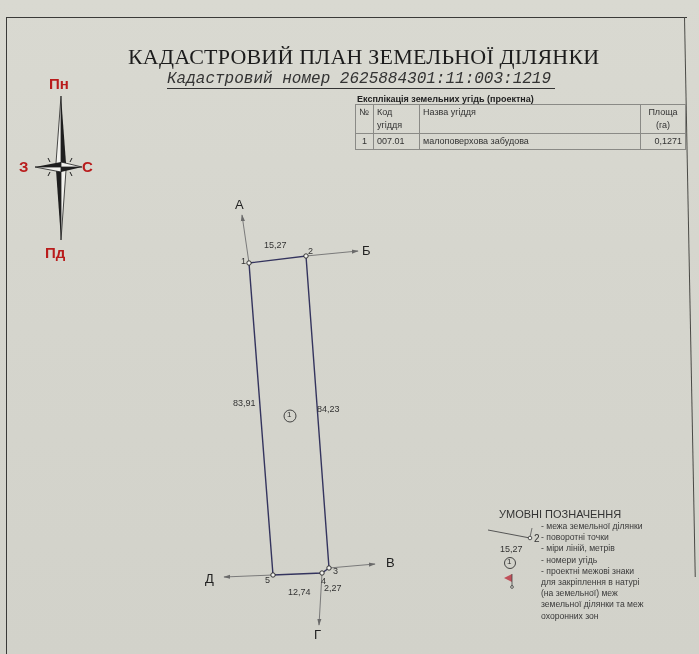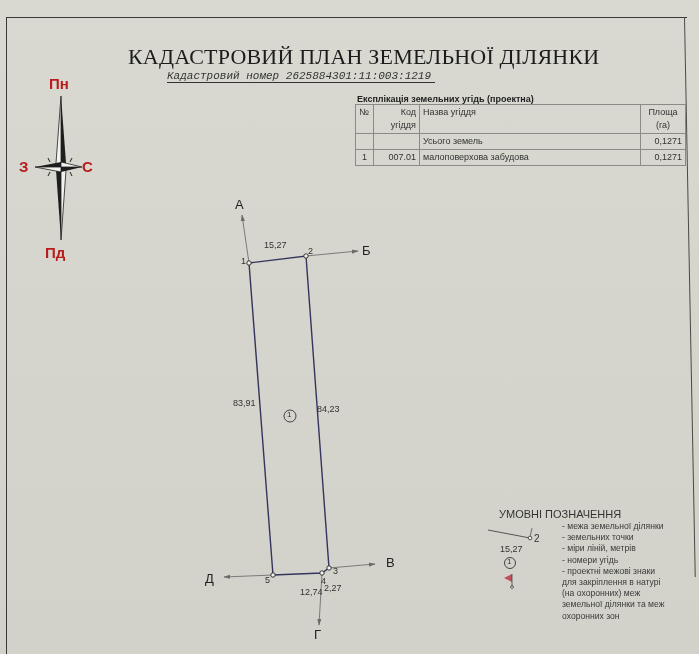--- a/index.html
+++ b/index.html
@@ -24,56 +24,56 @@
     }
     .title {
       position: absolute; left: 128px; top: 44px;
       font-family: "Liberation Serif", serif;
       font-size: 22px; letter-spacing: 0.2px; color: #1c1c1c;
       white-space: nowrap;
     }
     .cad-number {
       position: absolute; left: 167px; top: 70px;
       font-family: "Liberation Mono", monospace; font-style: italic;
-      font-size: 11px; color: #333; border-bottom: 1px solid #333;
+      font-size: 16px; color: #333; border-bottom: 1px solid #333;
       padding-right: 4px; white-space: nowrap;
     }
     .table-caption {
       position: absolute; left: 357px; top: 94px;
       font-size: 9px; font-weight: bold; color: #222; white-space: nowrap;
     }
     table.expl {
       position: absolute; left: 355px; top: 104px;
       border-collapse: collapse; font-size: 9px; color: #333;
     }
     table.expl td {
       border: 1px solid #8a8a86; padding: 1px 3px; vertical-align: top;
       line-height: 13px;
     }
     .c-num { width: 11px; }
-    .c-code { width: 39px; text-align: right; }
+    .c-code { width: 39px; }
     .c-name { width: 214px; }
     .c-area { width: 38px; text-align: right; }
     .hdr-area { text-align: center !important; }
     .compass-label {
       position: absolute; font-weight: bold; font-size: 15px; color: #b91c1c;
     }
     .plan-label {
       position: absolute; font-size: 13px; color: #222;
     }
     .small-label {
       position: absolute; font-size: 9px; color: #333;
     }
     .legend-title {
       position: absolute; left: 499px; top: 508px; font-size: 11px; color: #333; white-space: nowrap;
     }
     .legend-items {
       position: absolute; left: 541px; top: 521px; font-size: 8.6px; color: #3a3a3a; line-height: 11.2px;
     }
-    .legend-items div { white-space: nowrap; margin-left: 21px; }
+    .legend-items div { white-space: nowrap; }
     svg.overlay { position: absolute; left: 0; top: 0; }
   </style>
 </head>
 <body>
 
 <div class="paper"></div>
 <div class="frame"></div>
 <div class="frame-right"></div>
 
 <div class="title">КАДАСТРОВИЙ ПЛАН ЗЕМЕЛЬНОЇ ДІЛЯНКИ</div>
@@ -110,26 +110,20 @@
       <div>Код</div>
       <div>угіддя</div>
     </td>
     <td class="c-name">Назва угіддя</td>
     <td class="c-area hdr-area">
       <div>Площа</div>
       <div>(га)</div>
     </td>
   </tr>
   <tr>
-    <td class="c-num"></td>
-    <td class="c-code"></td>
-    <td class="c-name">Усього земель</td>
-    <td class="c-area">0,1271</td>
-  </tr>
-  <tr>
     <td class="c-num" style="text-align:center">1</td>
     <td class="c-code">007.01</td>
     <td class="c-name">малоповерхова забудова</td>
     <td class="c-area">0,1271</td>
   </tr>
 </tbody>
   </table>
 
 <svg class="overlay" width="699" height="654">
   <defs>
@@ -163,40 +157,40 @@
 
 <div class="small-label" style="left:241px;top:256px;">1</div>
 <div class="small-label" style="left:308px;top:246px;">2</div>
 <div class="small-label" style="left:333px;top:566px;">3</div>
 <div class="small-label" style="left:321px;top:576px;">4</div>
 <div class="small-label" style="left:265px;top:575px;">5</div>
 
 <div class="small-label" style="left:264px;top:240px;">15,27</div>
 <div class="small-label" style="left:317px;top:404px;">84,23</div>
 <div class="small-label" style="left:324px;top:583px;">2,27</div>
-<div class="small-label" style="left:300px;top:587px;text-align:center;">12,74</div>
+<div class="small-label" style="left:288px;top:587px;text-align:center;">12,74</div>
 <div class="small-label" style="left:233px;top:398px;">83,91</div>
 <div class="small-label" style="left:287px;top:410px;font-size:8px;">1</div>
 
 <div class="legend-title">УМОВНІ ПОЗНАЧЕННЯ</div>
 <svg class="overlay" width="699" height="654">
   <line x1="488" y1="530" x2="530" y2="538" stroke="#555" stroke-width="1"></line>
   <line x1="532" y1="528" x2="530" y2="537" stroke="#555" stroke-width="0.8"></line>
   <circle cx="530" cy="538" r="1.8" fill="#f2f2ee" stroke="#333" stroke-width="0.8"></circle>
   <circle cx="510" cy="563" r="5.5" fill="none" stroke="#333" stroke-width="0.9"></circle>
   <polygon points="504,578 512,574 512,582" fill="#c0505a"></polygon>
   <line x1="512" y1="574" x2="512" y2="586" stroke="#444" stroke-width="0.8"></line>
   <circle cx="512" cy="587" r="1.4" fill="none" stroke="#333" stroke-width="0.7"></circle>
 </svg>
 <div class="small-label" style="left:534px;top:533px;font-size:10px;">2</div>
 <div class="small-label" style="left:500px;top:544px;">15,27</div>
 <div class="small-label" style="left:507px;top:557px;font-size:8px;">1</div>
 <div class="legend-items">
   <div>- межа земельної ділянки</div>
-  <div>- земельних точки</div>
+  <div>- поворотні точки</div>
   <div>- міри ліній, метрів</div>
   <div>- номери угідь</div>
   <div>- проектні межові знаки</div>
   <div>для закріплення в натурі</div>
-  <div>(на охоронних) меж</div>
+  <div>(на земельної) меж</div>
   <div>земельної ділянки та меж</div>
   <div>охоронних зон</div>
 </div>
 
 </body></html>

